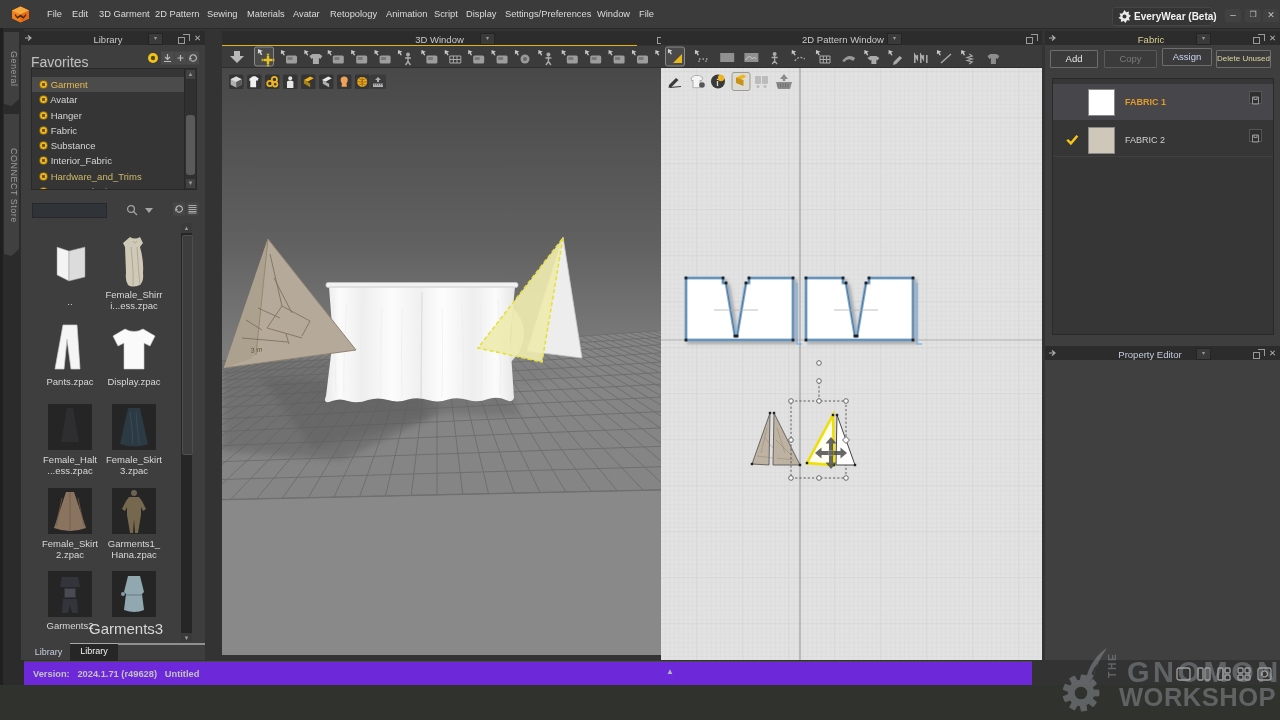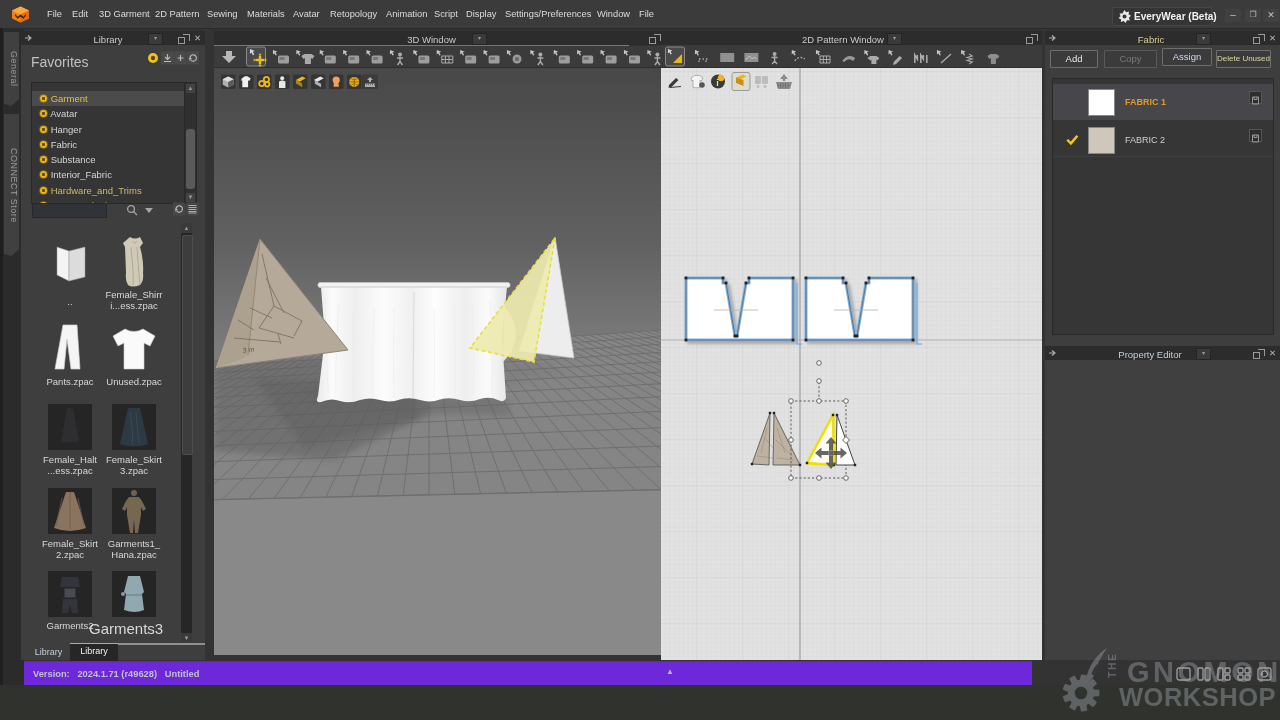--- a/index.html
+++ b/index.html
@@ -73,21 +73,21 @@
  <svg class="abs" style="left:126px;top:20px" width="52" height="15" viewBox="0 0 52 15">
    <circle cx="6" cy="7" r="5" fill="#f0c418"></circle>
       <circle cx="6" cy="7" r="2.2" fill="#5a4a10"></circle>
    <rect x="14" y="0.5" width="13" height="13" fill="#4a4a4a"></rect>
       <path d="M20.5 3 v5 M18 6 l2.5 2.5 L23 6 M17 10.5 h7" stroke="#bbb" stroke-width="1.2" fill="none"></path>
    <rect x="27.5" y="0.5" width="12" height="13" fill="#4a4a4a"></rect>
       <path d="M33.5 4 v6 M30.5 7 h6" stroke="#bbb" stroke-width="1.2" fill="none"></path>
    <rect x="40" y="0.5" width="12" height="13" fill="#4a4a4a"></rect>
       <path d="M43 7 a3.2 3.2 0 1 1 1 2.3 M43.2 9.5 l-0.5 -2 l2 0.2" stroke="#bbb" stroke-width="1.1" fill="none"></path>
  </svg>
- <div class="abs" style="left:10px;top:37px;width:164px;height:120px;background:#353535;border:1px solid #282828;overflow:hidden;margin-top:14px;">
+ <div class="abs" style="left:10px;top:37px;width:164px;height:120px;background:#353535;border:1px solid #282828;overflow:hidden;">
   <div class="abs" style="left:0;top:8px;width:153px;height:15px;background:#4b4b4b;"></div>
   <div class="abs" id="favlist" style="left:7px;top:8px;font-size:9.5px;line-height:15.3px;color:#d5d5d5;">
         <div style="height:15.3px;white-space:nowrap;"><span style="display:inline-block;width:7px;height:7px;border-radius:50%;background:radial-gradient(circle,#6a500e 0 1.4px,#f0b81c 1.5px);border:1px solid #8a6a10;vertical-align:-1px;"></span> <span style="color:#e8bc4f">Garment</span></div>
         <div style="height:15.3px;white-space:nowrap;"><span style="display:inline-block;width:7px;height:7px;border-radius:50%;background:radial-gradient(circle,#6a500e 0 1.4px,#f0b81c 1.5px);border:1px solid #8a6a10;vertical-align:-1px;"></span> <span style="color:#d5d5d5">Avatar</span></div>
         <div style="height:15.3px;white-space:nowrap;"><span style="display:inline-block;width:7px;height:7px;border-radius:50%;background:radial-gradient(circle,#6a500e 0 1.4px,#f0b81c 1.5px);border:1px solid #8a6a10;vertical-align:-1px;"></span> <span style="color:#d5d5d5">Hanger</span></div>
         <div style="height:15.3px;white-space:nowrap;"><span style="display:inline-block;width:7px;height:7px;border-radius:50%;background:radial-gradient(circle,#6a500e 0 1.4px,#f0b81c 1.5px);border:1px solid #8a6a10;vertical-align:-1px;"></span> <span style="color:#d5d5d5">Fabric</span></div>
         <div style="height:15.3px;white-space:nowrap;"><span style="display:inline-block;width:7px;height:7px;border-radius:50%;background:radial-gradient(circle,#6a500e 0 1.4px,#f0b81c 1.5px);border:1px solid #8a6a10;vertical-align:-1px;"></span> <span style="color:#d5d5d5">Substance</span></div>
         <div style="height:15.3px;white-space:nowrap;"><span style="display:inline-block;width:7px;height:7px;border-radius:50%;background:radial-gradient(circle,#6a500e 0 1.4px,#f0b81c 1.5px);border:1px solid #8a6a10;vertical-align:-1px;"></span> <span style="color:#d5d5d5">Interior_Fabric</span></div>
         <div style="height:15.3px;white-space:nowrap;"><span style="display:inline-block;width:7px;height:7px;border-radius:50%;background:radial-gradient(circle,#6a500e 0 1.4px,#f0b81c 1.5px);border:1px solid #8a6a10;vertical-align:-1px;"></span> <span style="color:#cdb968">Hardware_and_Trims</span></div>
         <div style="height:15.3px;white-space:nowrap;"><span style="display:inline-block;width:7px;height:7px;border-radius:50%;background:radial-gradient(circle,#6a500e 0 1.4px,#f0b81c 1.5px);border:1px solid #8a6a10;vertical-align:-1px;"></span> <span style="color:#cdb968">Snap_and_Zipper</span></div>
@@ -124,21 +124,21 @@
       <div style="position:absolute;left:4px;top:75px;width:90px;text-align:center;font-size:9.5px;color:#d8d8d8;white-space:nowrap;overflow:visible;">..</div>
       <div style="position:absolute;left:68px;top:68px;width:90px;text-align:center;font-size:9.5px;color:#d8d8d8;white-space:nowrap;overflow:visible;">Female_Shirr</div>
       <div style="position:absolute;left:68px;top:79px;width:90px;text-align:center;font-size:9.5px;color:#d8d8d8;white-space:nowrap;overflow:visible;">i...ess.zpac</div>
       <svg class="abs" style="left:32px;top:102px" width="34" height="52" viewBox="0 0 34 52">
         <path d="M10 2 h14 l3 44 h-9 l-4-30 l-3 30 h-9 z" fill="#f5f5f5" stroke="#cfcfcf" stroke-width="0.7"></path>
       </svg>
       <svg class="abs" style="left:90px;top:106px" width="46" height="44" viewBox="0 0 46 44">
         <path d="M14 2 q9 5 18 0 l12 7 l-5 10 l-6-3 v26 h-20 v-26 l-6 3 l-5-10 z" fill="#fafafa" stroke="#ccc" stroke-width="0.6"></path>
       </svg>
       <div style="position:absolute;left:4px;top:155px;width:90px;text-align:center;font-size:9.5px;color:#d8d8d8;white-space:nowrap;overflow:visible;">Pants.zpac</div>
-      <div style="position:absolute;left:68px;top:155px;width:90px;text-align:center;font-size:9.5px;color:#d8d8d8;white-space:nowrap;overflow:visible;">Unused.zpac</div>
+      <div style="position:absolute;left:68px;top:155px;width:90px;text-align:center;font-size:9.5px;color:#d8d8d8;white-space:nowrap;overflow:visible;">Display.zpac</div>
       <div class="abs" style="left:27px;top:183px;width:44px;height:46px;background:#252525;"><svg width="44" height="46" viewBox="0 0 44 46">
           <path d="M19 4 h6 l6 34 h-18 z" fill="#2e2e31"></path>
         </svg></div>
       <div class="abs" style="left:91px;top:183px;width:44px;height:46px;background:#252525;"><svg width="44" height="46" viewBox="0 0 44 46">
           <path d="M16 4 h12 l8 36 q-12 5-28 0 z" fill="#2c3a44"></path>
           <path d="M18 8 q4 30 2 32 M24 8 q2 28 4 32" stroke="#3a4a56" stroke-width="1" fill="none"></path>
         </svg></div>
       <div style="position:absolute;left:4px;top:233px;width:90px;text-align:center;font-size:9.5px;color:#d8d8d8;white-space:nowrap;overflow:visible;">Female_Halt</div>
       <div style="position:absolute;left:4px;top:244px;width:90px;text-align:center;font-size:9.5px;color:#d8d8d8;white-space:nowrap;overflow:visible;">...ess.zpac</div>
       <div style="position:absolute;left:68px;top:233px;width:90px;text-align:center;font-size:9.5px;color:#d8d8d8;white-space:nowrap;overflow:visible;">Female_Skirt</div>
@@ -173,21 +173,21 @@
    <div class="abs" style="left:0.5px;top:12px;width:9px;height:218px;background:#3d3d3d;border:1px solid #4e4e4e;border-radius:2px;"></div>
  </div>
 
  <div class="abs" style="left:0;top:611px;width:184px;height:18px;background:#3e3e3e;">
    <div class="abs" style="left:5px;top:3px;width:45px;height:15px;font-size:9px;color:#c5cede;text-align:center;line-height:15px;">Library</div>
    <div class="abs" style="left:49px;top:1px;width:48px;height:17px;background:#262626;border-top:1.5px solid #aaa;font-size:9px;color:#f0f0f0;text-align:center;line-height:15px;">Library</div>
    <div class="abs" style="left:97px;top:1px;width:87px;height:1.5px;background:#909090;"></div>
  </div>
 </div>
 
-<div class="abs" id="w3d" style="left:214px;top:31px;width:415px;height:624px;background:#ef4444;">
+<div class="abs" id="w3d" style="left:222px;top:31px;width:415px;height:624px;background:#eab308;">
  <div class="hdr" style="left:0;top:0;width:451px;">
    <div class="ttl" style="width:435px;">3D Window</div>
    <div class="dd" style="left:258px">▾</div>
    <div class="fl" style="right:4px"></div>
  </div>
  <div class="abs" id="tb3d" style="left:0;top:15px;width:451px;height:21px;background:#3b3b3b;border-bottom:1px solid #2e2e2e;"><svg width="451" height="21" viewBox="0 0 451 21">
         <path d="M12 5 h6 v5 h4 l-7 7 l-7-7 h4 z" fill="#b8b8b8"></path>
         <rect x="32.5" y="1" width="19" height="19" rx="2" fill="#4a4a4a" stroke="#8a8a8a"></rect>
         <path d="M36 3 l4.95 1.9800000000000002 l-2.2 0.77 l1.54 2.64 l-1.32 0.77 l-1.54-2.64 l-1.54 1.54 z" fill="#d8d8d8"></path>
         <g fill="#e8c222">

